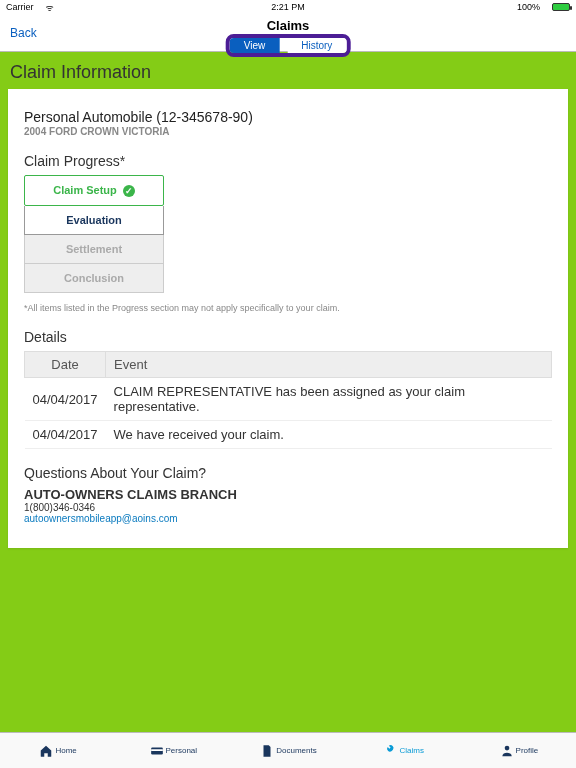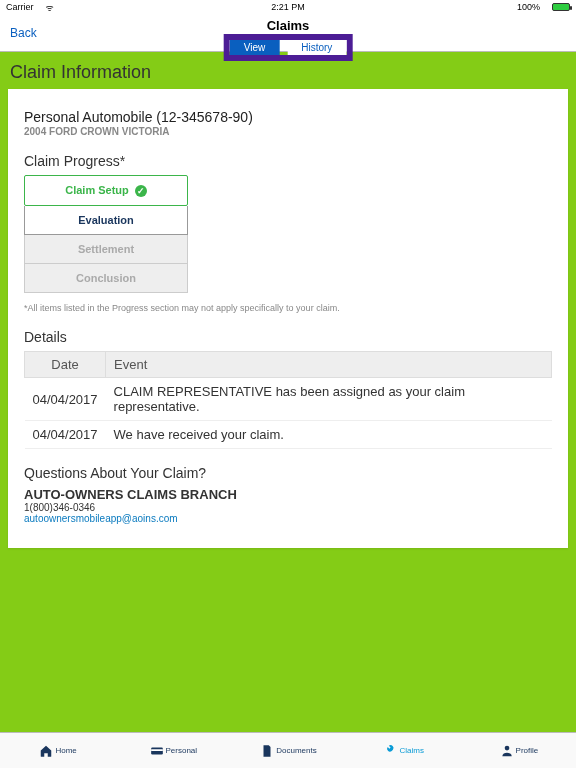--- a/index.html
+++ b/index.html
@@ -5,32 +5,32 @@
   * { box-sizing: border-box; margin: 0; padding: 0; }
   html, body { width: 576px; height: 768px; font-family: -apple-system, "Helvetica Neue", Arial, sans-serif; background:#fff; overflow:hidden; }
   .status-bar { height:14px; background:#fff; font-size:9px; display:flex; align-items:center; padding:0 6px; justify-content:space-between; }
   .status-left, .status-right { display:flex; align-items:center; gap:12px; }
   .status-center { position:absolute; left:50%; transform:translateX(-50%); font-size:9px; }
   .battery { width:18px; height:8px; border:1px solid #333; border-radius:2px; position:relative; background:#2ecc40; }
   .battery::after { content:""; position:absolute; right:-3px; top:2px; width:2px; height:4px; background:#333; border-radius:1px;}
   .nav { height:38px; border-bottom:1px solid #bbb; position:relative; display:flex; align-items:center; justify-content:center; }
   .nav-title { font-weight:600; font-size:13px; position:absolute; top:4px; left:50%; transform:translateX(-50%);}
   .nav-back { position:absolute; left:10px; top:12px; color:#0a5fbf; font-size:12px; }
-  .seg { position:absolute; top:20px; left:50%; transform:translateX(-50%); display:flex; border:6px solid #4c1d95; border-radius:0; overflow:hidden; font-size:10px;gap:8px; }
+  .seg { position:absolute; top:20px; left:50%; transform:translateX(-50%); display:flex; border:4px solid #4c1d95; border-radius:8px; overflow:hidden; font-size:10px;gap:8px; }
   .seg div { padding:2px 14px; }
   .seg .active { background:#0a5fbf; color:#fff; }
   .seg .inactive { background:#fff; color:#0a5fbf; }
   .page-body { background:#84cc16; height:calc(768px - 14px - 38px - 36px); overflow:auto; }
   .page-title { font-size:18px; font-weight:300; color:#333; padding:10px 10px 6px 10px; }
   .card { background:#fff; margin:0 8px 20px 8px; padding:20px 16px 24px 16px; box-shadow:0 1px 2px rgba(0,0,0,0.1); }
   .claim-type { font-size:14px; color:#222; margin-bottom:1px; }
   .claim-num { font-size:10px; color:#888; }
   .vehicle { font-size:10px; color:#888; font-weight:600; margin-top:1px; }
   .section-h { font-size:14px; color:#333; margin-top:16px; margin-bottom:6px; }
-  .progress { width:164px; }
+  .progress { width:140px; }
   .step { border:1px solid #ccc; padding:8px 0; text-align:center; font-size:11px; font-weight:600; position:relative; }
   .check { display:inline-block; width:12px;height:12px;border-radius:50%;background:#3bb54a;color:#fff;font-size:9px;line-height:12px;text-align:center;margin-left:6px;vertical-align:middle;}
   .step.setup-row{ color:#3bb54a; border:1px solid #3bb54a; border-radius:2px;}
   .step.current { color:#1a365d; border:1px solid #999; background:#fff;}
   .step.pending { color:#aaa; background:#eee; border:1px solid #ccc;}
   .step + .step { border-top:none; }
   .disclaimer { font-size:9px; color:#888; margin-top:10px; max-width:420px; }
   table.details { width:100%; border-collapse:collapse; font-size:13px; }
   table.details th { background:#eee; color:#555; font-weight:400; padding:5px 8px; border:1px solid #ddd; text-align:left;}
   table.details th:first-child{ text-align:center; width:80px;}

